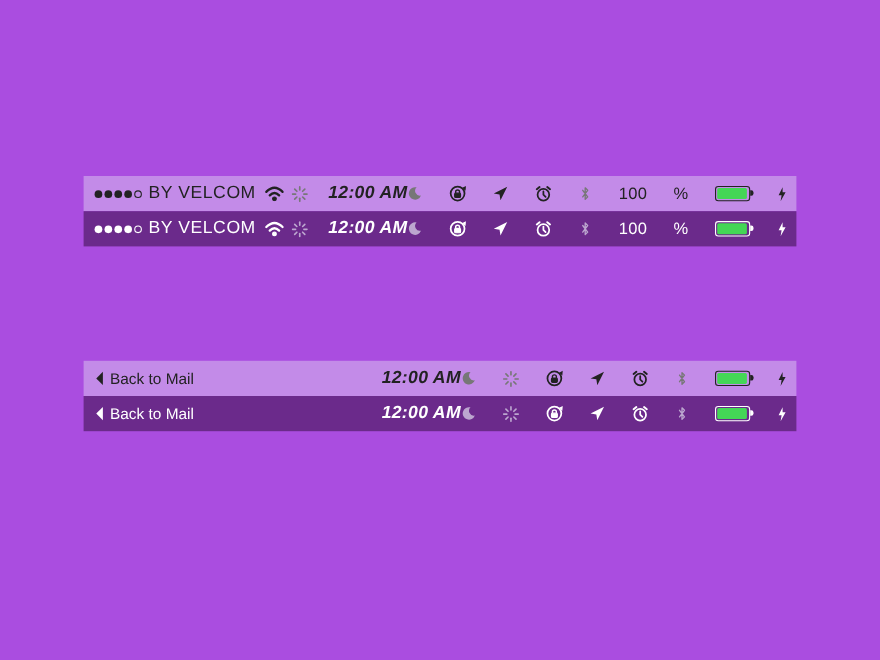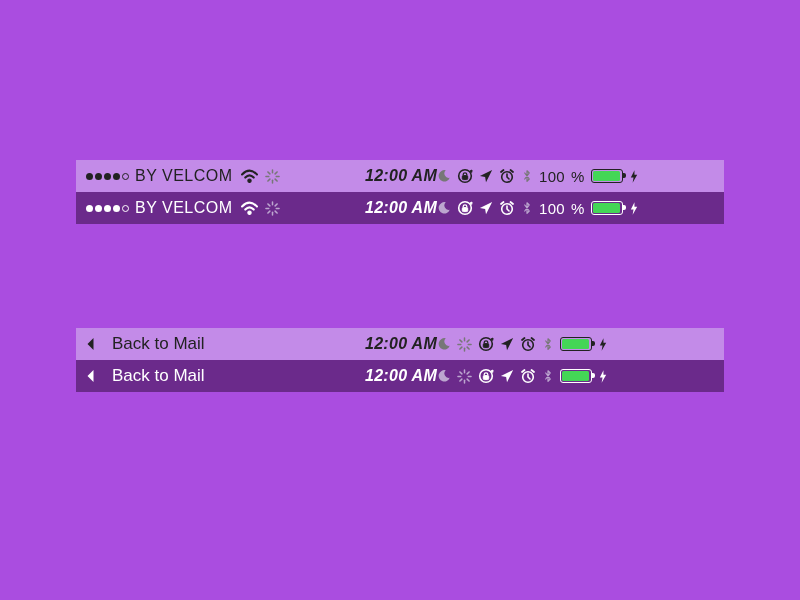--- a/index.html
+++ b/index.html
@@ -3,27 +3,27 @@
 <meta charset="utf-8">
 <style>
   html,body{margin:0;padding:0;width:800px;height:600px;background:#aa4de0;font-family:"Helvetica Neue",Helvetica,Arial,sans-serif;}
   .canvas{position:relative;width:656px;height:600px;}
   .statusbar{position:absolute;left:76px;width:648px;height:32px;display:flex;align-items:center;box-sizing:border-box;padding:0 8px 0 10px;}
   .sb-light{background:#c38be8;}
   .sb-dark{background:#6b2a8b;}
   .left,.center,.right{display:flex;align-items:center;}
   .left{flex:1;justify-content:flex-start;white-space:nowrap;}
   .center{justify-content:center;font-style:italic;}
-  .right{flex:1;justify-content:flex-start;gap:6px;}
+  .right{flex:1;justify-content:flex-end;gap:24px;}
   .carrier-label{font-size:16px;letter-spacing:0.5px;margin-left:6px;}
   .time{font-size:16px;font-weight:600;letter-spacing:0.3px;}
   .dots{display:flex;align-items:center;gap:2px;}
   .dot{width:7px;height:7px;border-radius:50%;box-sizing:border-box;}
   .ic{display:flex;align-items:center;justify-content:center;}
-  .back{display:flex;align-items:center;gap:17px;font-size:17px;}
+  .back{display:flex;align-items:center;gap:5px;font-size:14px;}
   .back .chev{display:inline-block;}
   svg{display:block;}
 
   
   .sb-light .fg-primary{color:#222;}
   .sb-light .fg-primary-fill{fill:#222;}
   .sb-light .fg-primary-stroke{stroke:#222;}
   .sb-light .dot.filled{background:#222;}
   .sb-light .dot.empty{border:1px solid #222;background:transparent;}
   .sb-light .fg-muted-fill{fill:#777;}

